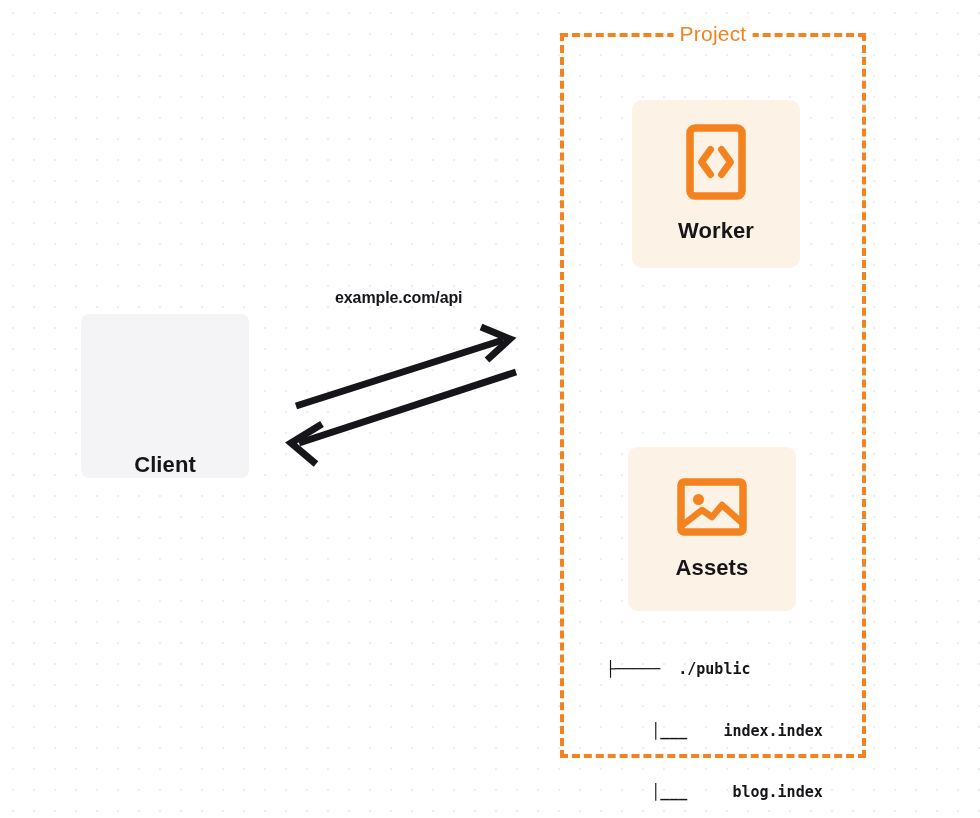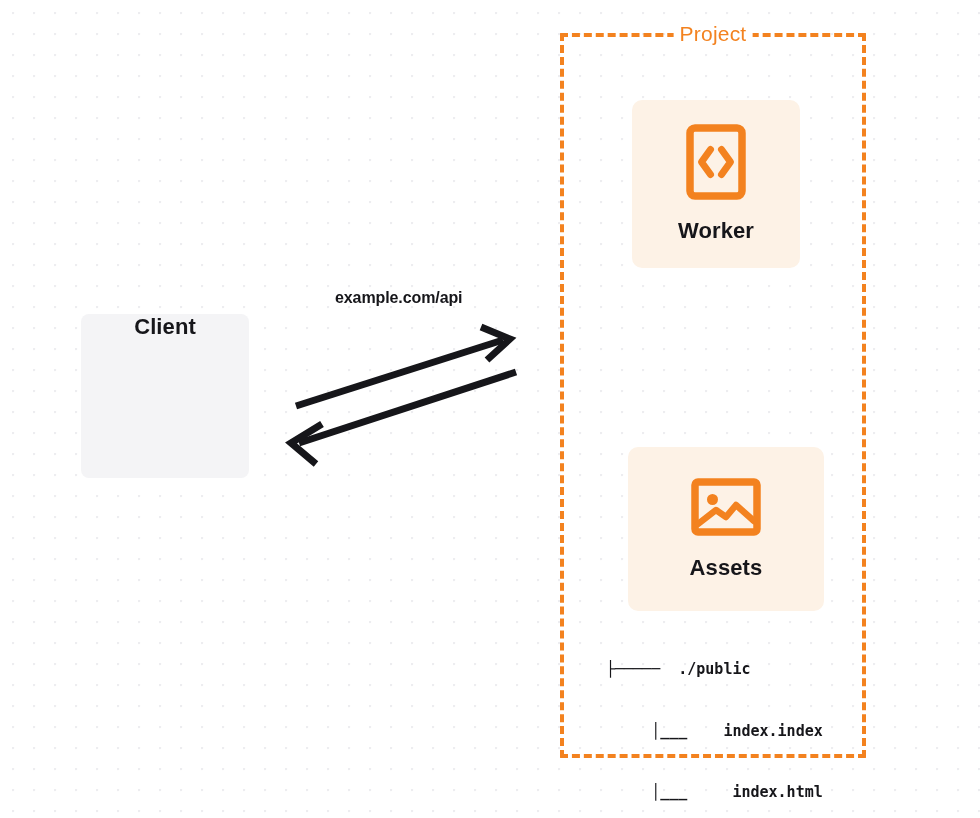--- a/index.html
+++ b/index.html
@@ -27,21 +27,21 @@
   
   .client-box {
     position: absolute;
     left: 81px;
     top: 314px;
     width: 168px;
     height: 164px;
     background: #f4f4f6;
     border-radius: 8px;
     display: flex;
-    align-items: flex-start;
+    align-items: flex-end;
     justify-content: center;
   }
   .client-label {
     font-size: 22px;
     font-weight: 700;
     color: #16161a;
     letter-spacing: 0.1px;
   }
 
   
@@ -104,21 +104,21 @@
   }
   .node-card.worker {
     left: 632px;
     top: 100px;
     width: 168px;
     height: 168px;
   }
   .node-card.assets {
     left: 628px;
     top: 447px;
-    width: 196px;
+    width: 168px;
     height: 164px;
   }
   .node-icon {
     display: block;
     margin-bottom: 14px;
   }
   .node-label {
     font-size: 22px;
     font-weight: 700;
     color: #16161a;
@@ -187,17 +187,17 @@
         <circle cx="21.5" cy="22.5" r="5.5" fill="#f3821f"></circle>
         <polyline points="7,47 25,33 35,40 45,28 63,44" fill="none" stroke="#f3821f" stroke-width="6.5" stroke-linecap="round" stroke-linejoin="round"></polyline>
       </svg>
     </span>
     <span class="node-label">Assets</span>
   </div>
 
   <div class="file-tree">
     <span class="tree-row">├─────  ./public</span>
     <span class="tree-row">     │___    index.index</span>
-    <span class="tree-row">     │___     index.html</span>
+    <span class="tree-row">     │___     blog.index</span>
     
   </div>
 
 </div>
 
 </body></html>

